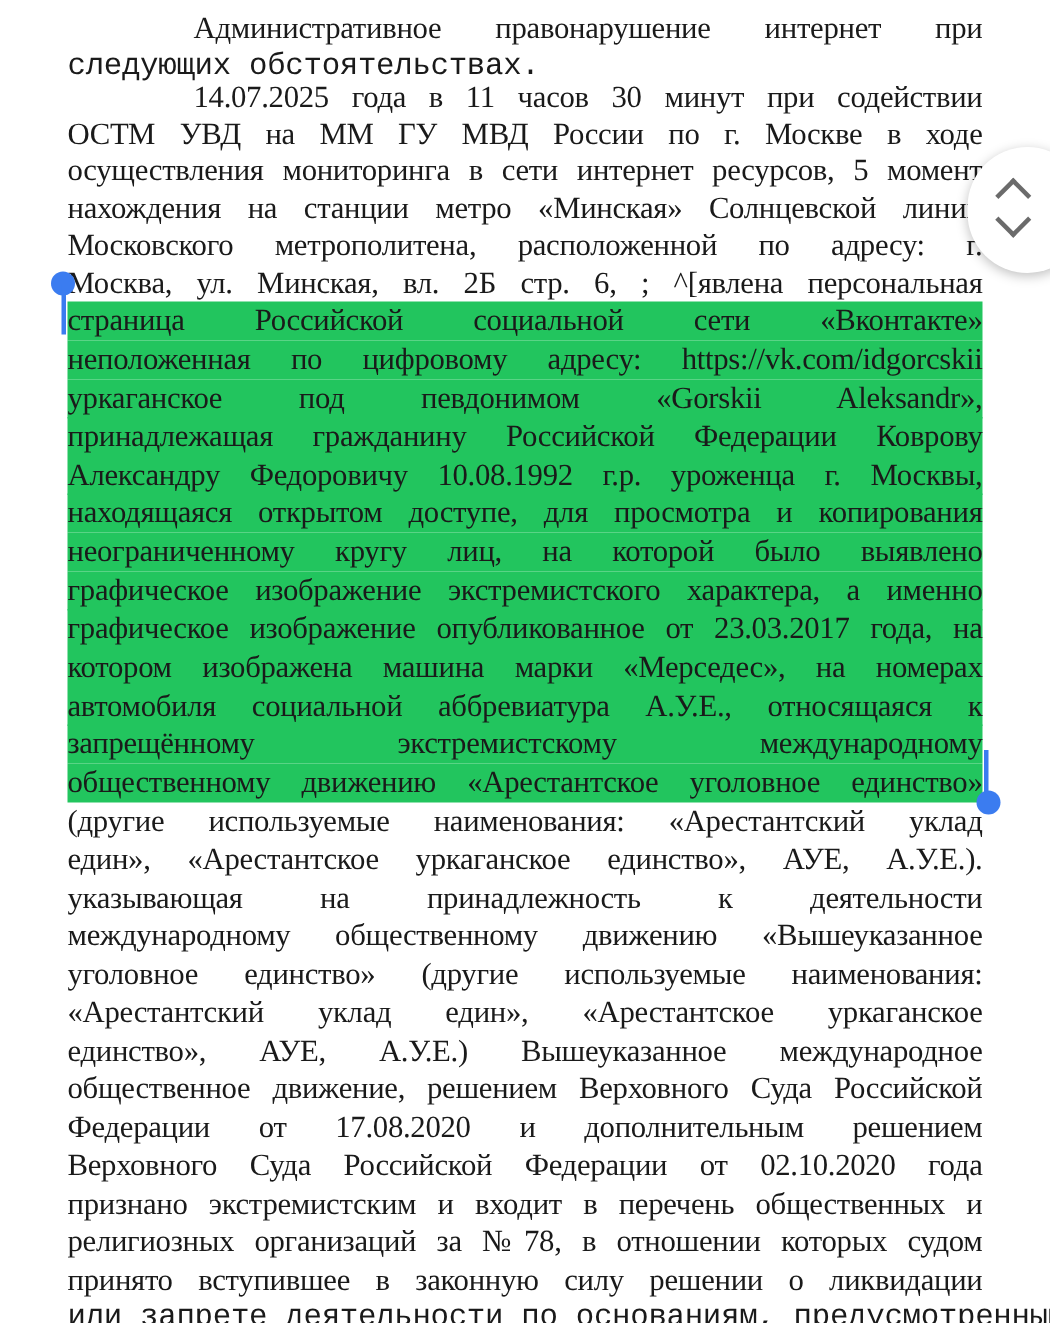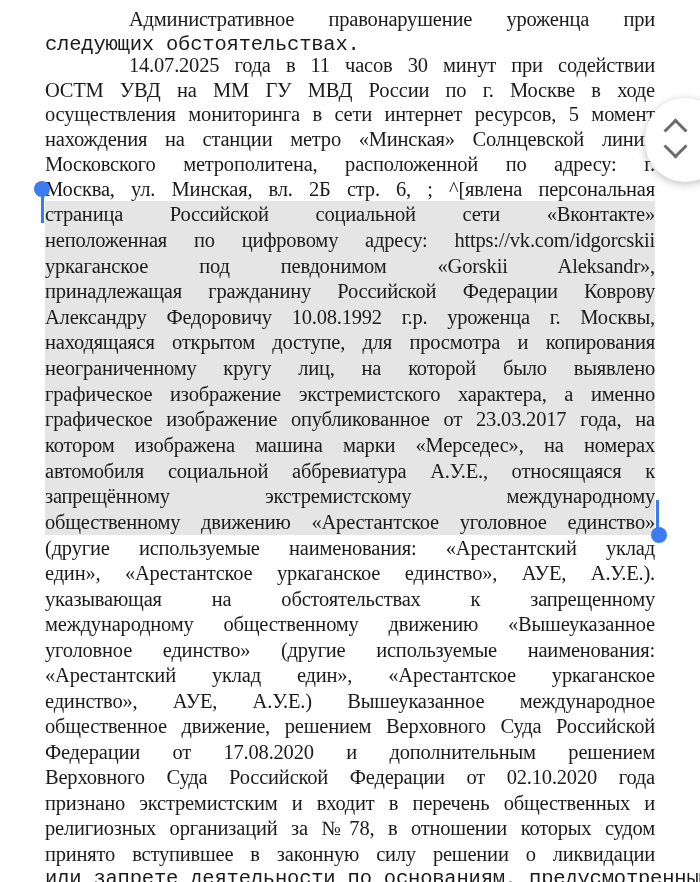--- a/index.html
+++ b/index.html
@@ -14,41 +14,41 @@
     }
     .line {
       position: absolute; left: 0; width: 610px; height: 26px;
       font-size: 20.5px; line-height: 26px;
       white-space: nowrap;
       text-align: justify; text-align-last: justify;
       letter-spacing: -0.2px;
     }
     .line.last { text-align-last: left; font-family: Liberation Mono, monospace; }
     .line.indent { padding-left: 84px; width: 526px; }
-    .line.sel { background: #e5e5e5; }
+    .line.sel { background: #22c55e; }
     .handle-stem { position: absolute; width: 3px; background: #3b7cf0; }
     .handle-dot { position: absolute; width: 16px; height: 16px; border-radius: 50%; background: #3b7cf0; }
     .scroll-widget {
       position: absolute; left: 645px; top: 98px; width: 80px; height: 84px;
       border-radius: 42px; background: #ffffff;
       box-shadow: 0 2px 8px rgba(0,0,0,0.25);
     }
     .scroll-widget .chev {
       position: absolute; left: 22px; width: 14px; height: 14px;
       border-left: 3.5px solid #6b6b6b; border-top: 3.5px solid #6b6b6b;
       cursor: pointer;
     }
     .chev.up { top: 24px; transform: rotate(45deg); }
     .chev.down { top: 40px; transform: rotate(225deg); }
   </style>
 </head>
 <body>
 
 <div class="page">
-  <div class="line indent" style="top:6px">Административное правонарушение уроженца при</div>
+  <div class="line indent" style="top:6px">Административное правонарушение интернет при</div>
   <div class="line last" style="top:32px">следующих обстоятельствах.</div>
   <div class="line indent" style="top:52px">14.07.2025 года в 11 часов 30 минут при содействии</div>
   <div class="line" style="top:77px">ОСТМ УВД на ММ ГУ МВД России по г. Москве в ходе</div>
   <div class="line" style="top:101px">осуществления мониторинга в сети интернет ресурсов, 5 момент</div>
   <div class="line" style="top:126px">нахождения на станции метро «Минская» Солнцевской линии</div>
   <div class="line" style="top:151px">Московского метрополитена, расположенной по адресу: г.</div>
   <div class="line" style="top:176px">Москва, ул. Минская, вл. 2Б стр. 6, ; ^[явлена персональная</div>
 
   <div class="line sel" style="top:201px">страница Российской социальной сети «Вконтакте»</div>
   <div class="line sel" style="top:227px">неположенная по цифровому адресу: https://vk.com/idgorcskii</div>
@@ -59,21 +59,21 @@
   <div class="line sel" style="top:355px">неограниченному кругу лиц, на которой было выявлено</div>
   <div class="line sel" style="top:381px">графическое изображение экстремистского характера, а именно</div>
   <div class="line sel" style="top:406px">графическое изображение опубликованное от 23.03.2017 года, на</div>
   <div class="line sel" style="top:432px">котором изображена машина марки «Мерседес», на номерах</div>
   <div class="line sel" style="top:458px">автомобиля социальной аббревиатура А.У.Е., относящаяся к</div>
   <div class="line sel" style="top:483px">запрещённому экстремистскому международному</div>
   <div class="line sel" style="top:509px">общественному движению «Арестантское уголовное единство»</div>
 
   <div class="line" style="top:535px">(другие используемые наименования: «Арестантский уклад</div>
   <div class="line" style="top:560px">един», «Арестантское уркаганское единство», АУЕ, А.У.Е.).</div>
-  <div class="line" style="top:586px">указывающая на обстоятельствах к запрещенному</div>
+  <div class="line" style="top:586px">указывающая на принадлежность к деятельности</div>
   <div class="line" style="top:611px">международному общественному движению «Вышеуказанное</div>
   <div class="line" style="top:637px">уголовное единство» (другие используемые наименования:</div>
   <div class="line" style="top:662px">«Арестантский уклад един», «Арестантское уркаганское</div>
   <div class="line" style="top:688px">единство», АУЕ, А.У.Е.) Вышеуказанное международное</div>
   <div class="line" style="top:713px">общественное движение, решением Верховного Суда Российской</div>
   <div class="line" style="top:739px">Федерации от 17.08.2020 и дополнительным решением</div>
   <div class="line" style="top:764px">Верховного Суда Российской Федерации от 02.10.2020 года</div>
   <div class="line" style="top:790px">признано экстремистским и входит в перечень общественных и</div>
   <div class="line" style="top:815px">религиозных организаций за №78, в отношении которых судом</div>
   <div class="line" style="top:841px">принято вступившее в законную силу решении о ликвидации</div>

